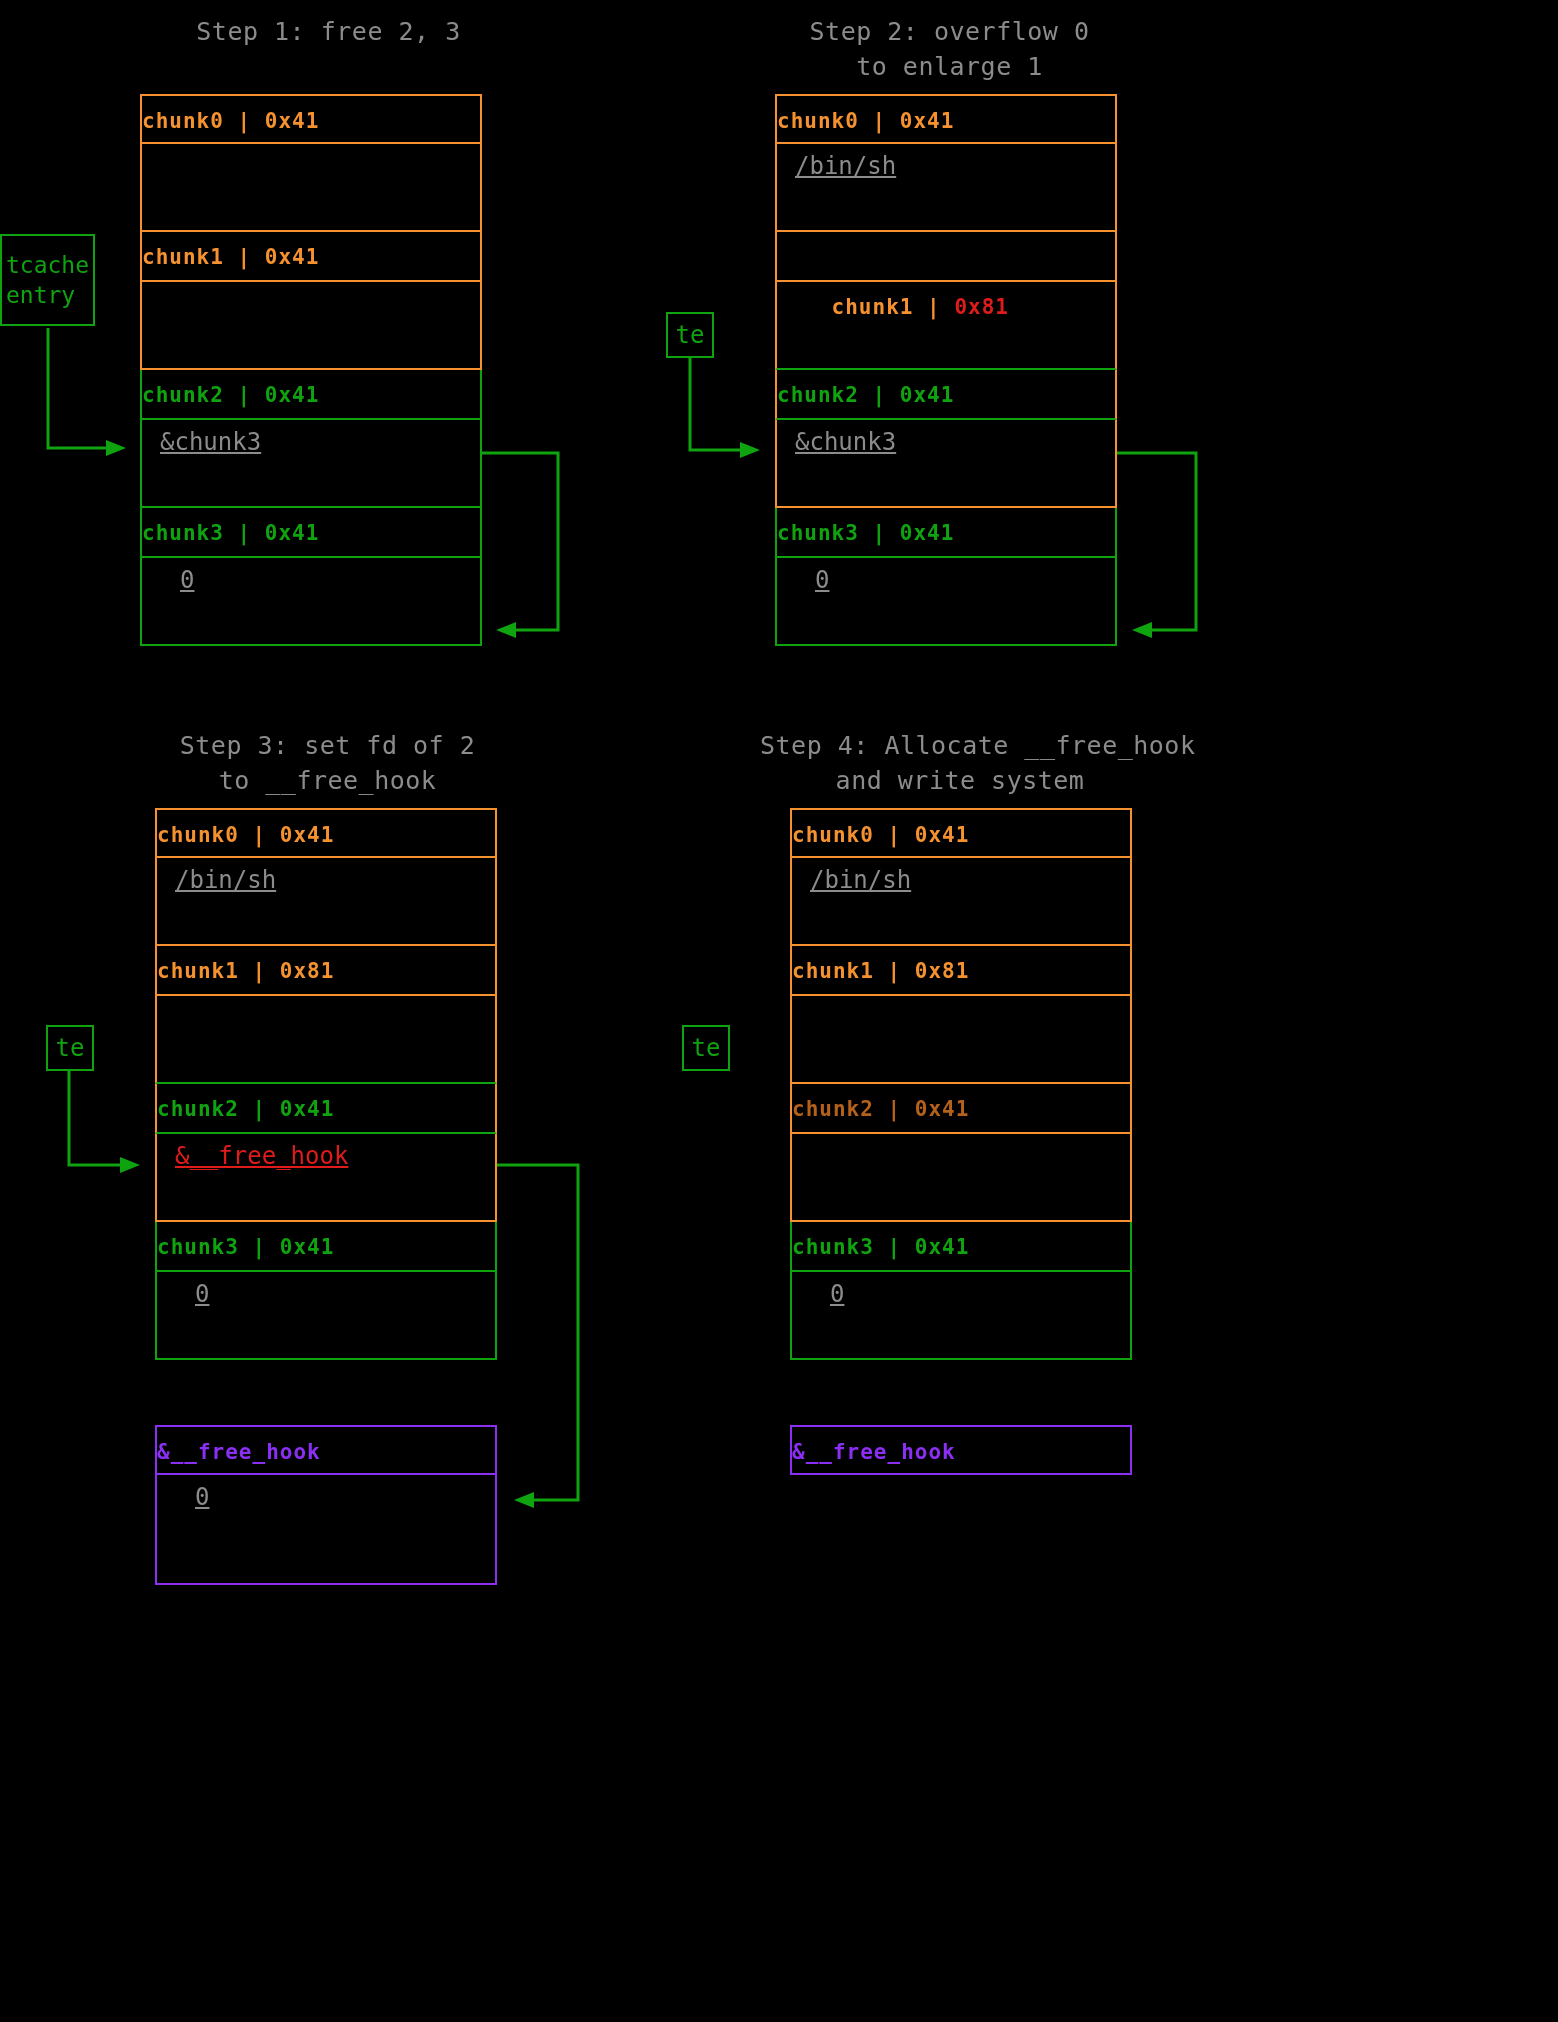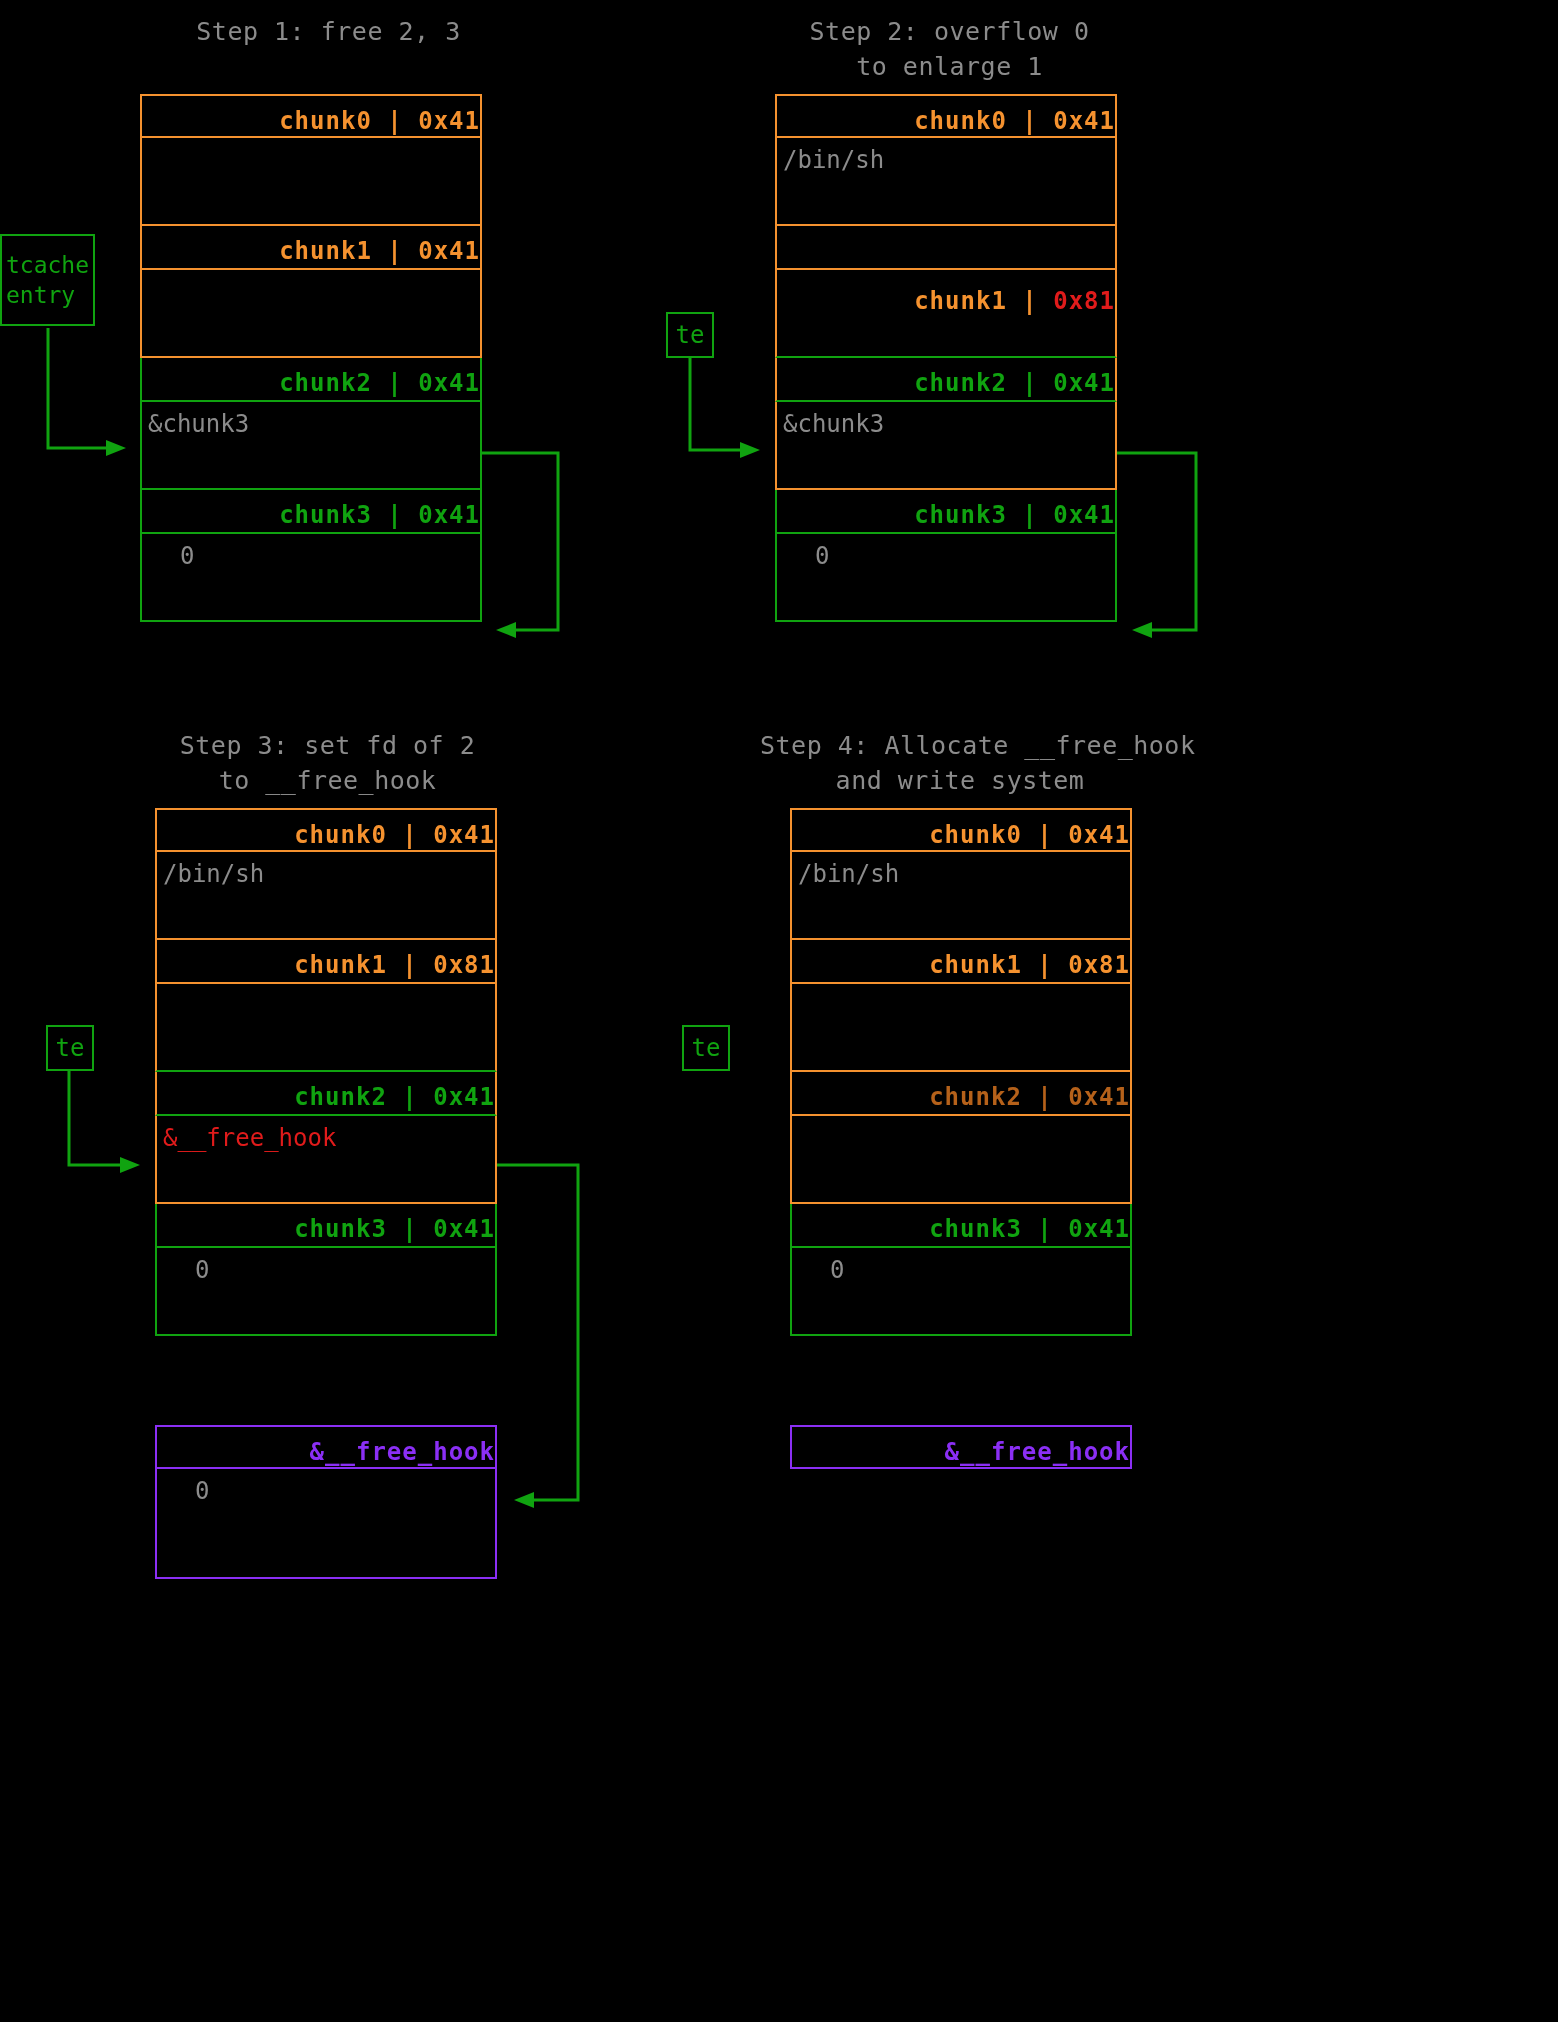--- a/index.html
+++ b/index.html
@@ -9,26 +9,27 @@
   }
   .panel{position:absolute;}
   .title{
     color:#8c8c8c;font-size:25px;line-height:35px;text-align:center;
     white-space:pre;letter-spacing:.5px;
   }
   
   .chunks{position:absolute;}
   .row{position:relative;box-sizing:border-box;}
   .hdr{
-    text-align:right;font-weight:bold;font-size:24px;letter-spacing:1px;
-    height:44px;line-height:50px;white-space:pre;
+    text-align:left;font-weight:bold;font-size:21px;letter-spacing:1px;
+    height:50px;line-height:50px;white-space:pre;
   }
   .body{
-    height:88px;font-size:24px;padding:8px 0 0 6px;white-space:pre;
+    height:88px;font-size:24px;padding:8px 0 0 18px;white-space:pre;
     box-sizing:border-box;
+    text-decoration:underline;
   }
   
   .bd-orange{border:2px solid #f5922f;}
   .bd-purple{border:2px solid #8b2ff5;}
   .side-orange{border-left:2px solid #f5922f;border-right:2px solid #f5922f;}
   .side-green{border-left:2px solid #10a310;border-right:2px solid #10a310;}
   .side-purple{border-left:2px solid #8b2ff5;border-right:2px solid #8b2ff5;}
   .bot-orange{border-bottom:2px solid #f5922f;}
   .bot-green{border-bottom:2px solid #10a310;}
   .bot-purple{border-bottom:2px solid #8b2ff5;}

